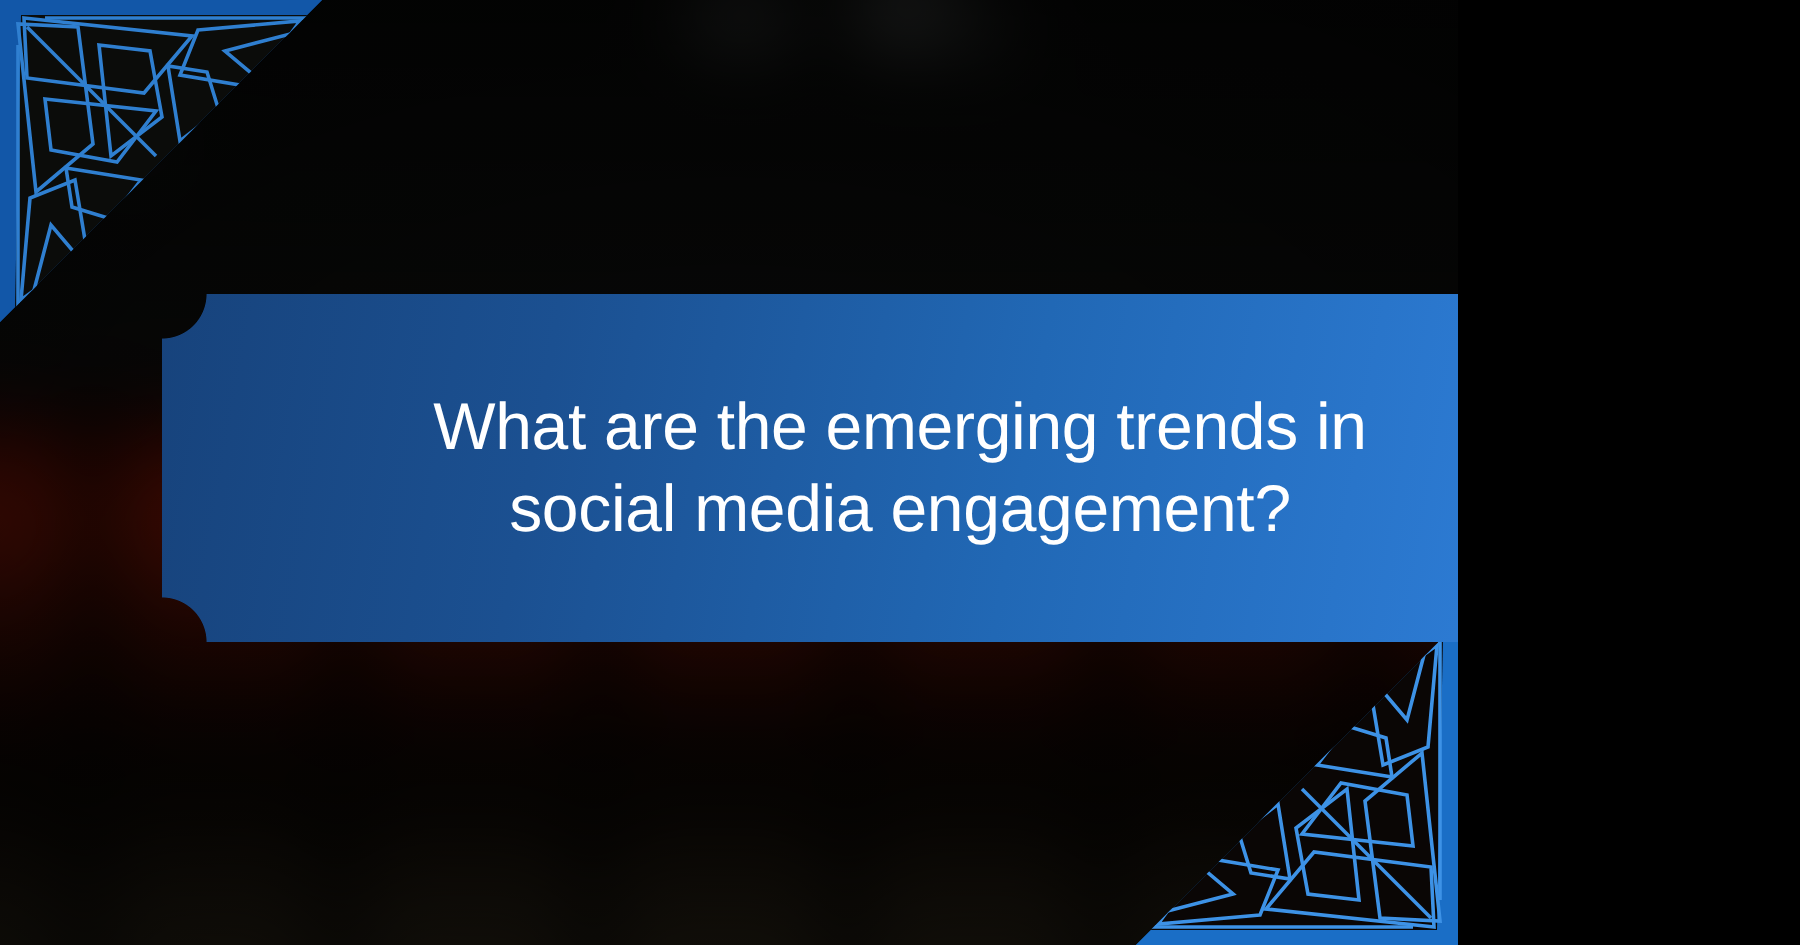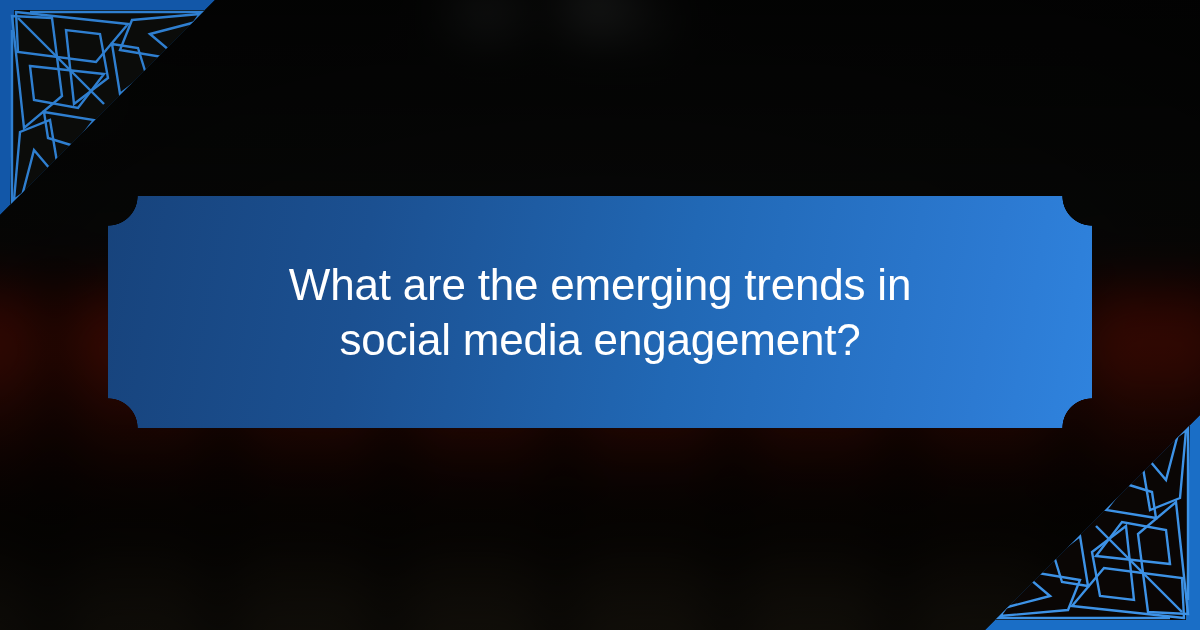--- a/index.html
+++ b/index.html
@@ -6,21 +6,21 @@
     margin: 0;
     padding: 0;
     background: #000;
   }
   body {
     font-family: "Liberation Sans", sans-serif;
   }
 
   #stage {
     position: relative;
-    width: 1200px;
+    width: 972px;
     height: 630px;
     overflow: hidden;
     background: #070707;
   }
 
   
   .bg-photo {
     position: absolute;
     inset: -40px;
     filter: blur(22px) saturate(115%);

